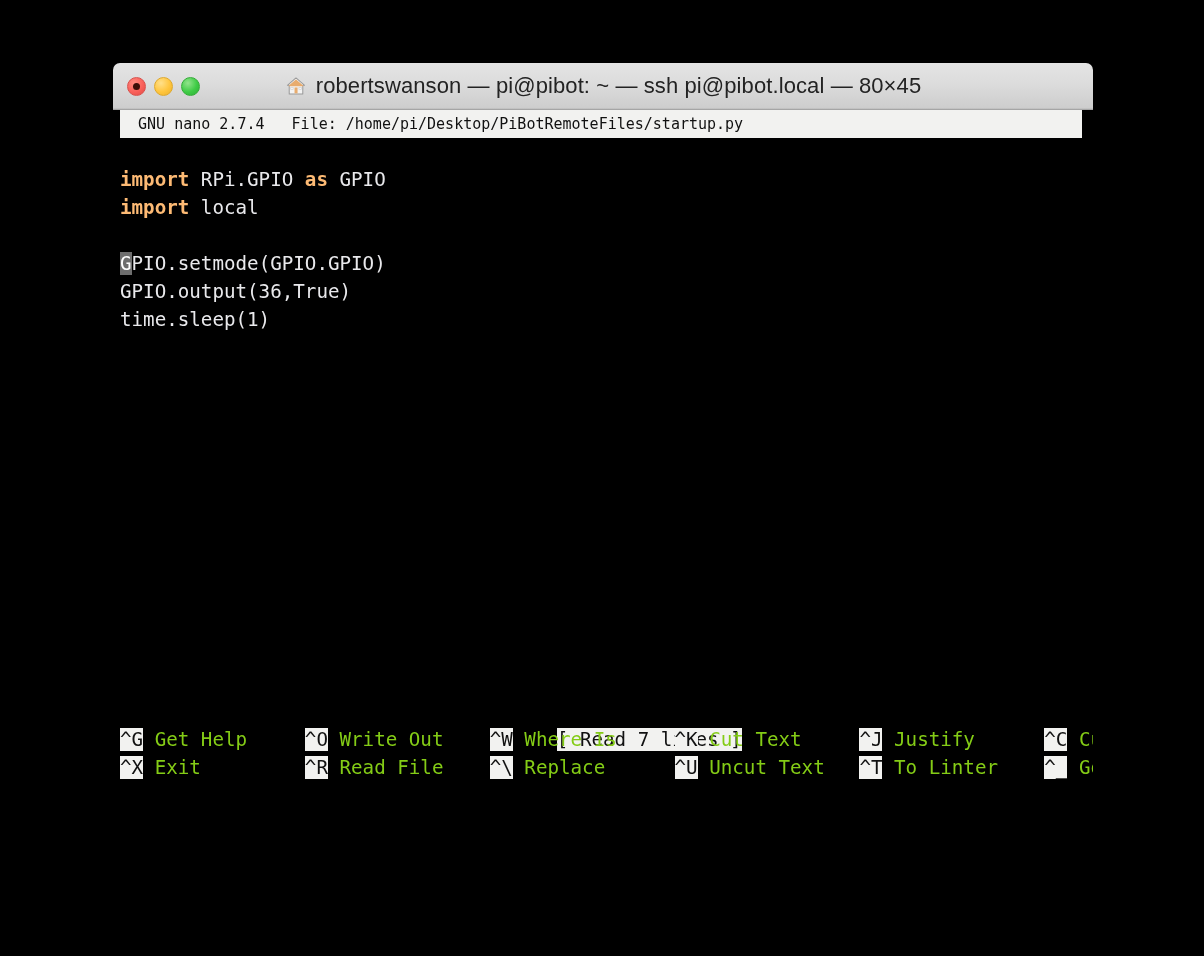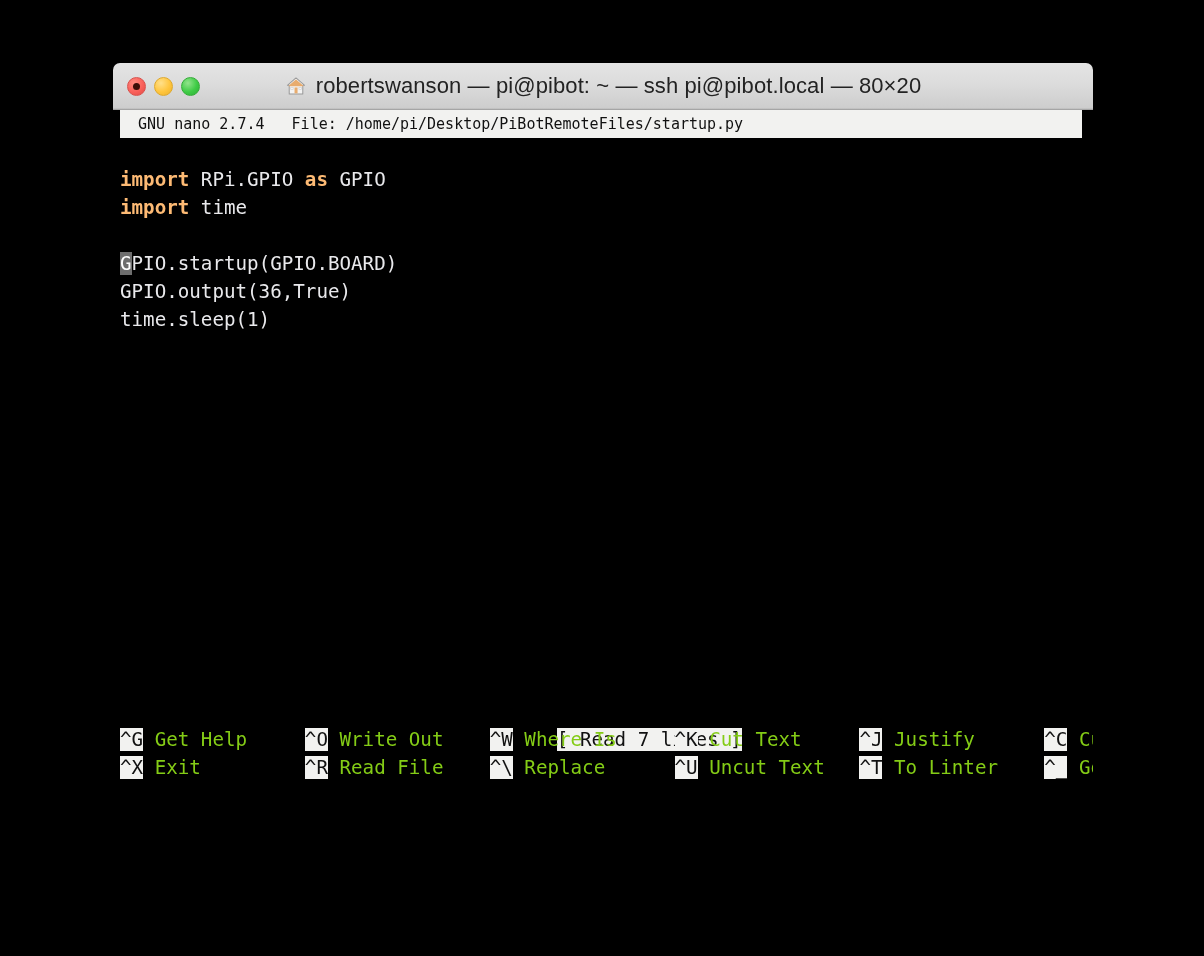--- a/index.html
+++ b/index.html
@@ -215,34 +215,34 @@
       </div>
 
       <div id="title-wrap">
         <svg class="home-icon" viewBox="0 0 24 24" aria-hidden="true">
           <path d="M12 3.2 L2.6 11.2 L4.6 11.2 L4.6 20.6 L19.4 20.6 L19.4 11.2 L21.4 11.2 Z" fill="#f3f3f3" stroke="#9a9a9a" stroke-width="1.1" stroke-linejoin="round"></path>
           <path d="M12 4.8 L4.2 11.4 L4.2 12.3 L19.8 12.3 L19.8 11.4 Z" fill="#e8ac6e"></path>
           <rect x="10.4" y="13.6" width="3.3" height="6.4" fill="#e8ac6e"></rect>
           <rect x="6.3" y="13.4" width="2.6" height="2.6" fill="#f6f6f6" stroke="#c9c9c9" stroke-width="0.6"></rect>
           <rect x="15.2" y="13.4" width="2.6" height="2.6" fill="#f6f6f6" stroke="#c9c9c9" stroke-width="0.6"></rect>
         </svg>
-        <span id="title-text">robertswanson — pi@pibot: ~ — ssh pi@pibot.local — 80×20</span>
+        <span id="title-text">robertswanson — pi@pibot: ~ — ssh pi@pibot.local — 80×45</span>
       </div>
 
     </div>
 
     <div id="terminal">
 
       <div id="nano-header">  GNU nano 2.7.4   File: /home/pi/Desktop/PiBotRemoteFiles/startup.py</div>
 
       <div id="code-area">
           <div class="code-line"><span class="kw">import</span><span> RPi.GPIO </span><span class="kw">as</span><span> GPIO</span></div>
-          <div class="code-line"><span class="kw">import</span><span> time</span></div>
+          <div class="code-line"><span class="kw">import</span><span> local</span></div>
           <div class="code-line">&nbsp;</div>
-          <div class="code-line"><span class="cursor-cell">G</span><span>PIO.startup(GPIO.BOARD)</span></div>
+          <div class="code-line"><span class="cursor-cell">G</span><span>PIO.setmode(GPIO.GPIO)</span></div>
           <div class="code-line"><span>GPIO.output(36,True)</span></div>
           <div class="code-line"><span>time.sleep(1)</span></div>
         </div>
 
       <div id="status-line">
         <span id="status-msg">[ Read 7 lines ]</span>
       </div>
 
       <div id="shortcut-bar">
         <div class="sc-row" id="sc-row-1"><span class="sc-key">^G</span><span class="sc-label"> Get Help     </span><span class="sc-key">^O</span><span class="sc-label"> Write Out    </span><span class="sc-key">^W</span><span class="sc-label"> Where Is     </span><span class="sc-key">^K</span><span class="sc-label"> Cut Text     </span><span class="sc-key">^J</span><span class="sc-label"> Justify      </span><span class="sc-key">^C</span><span class="sc-label"> Cur Pos      </span></div>

